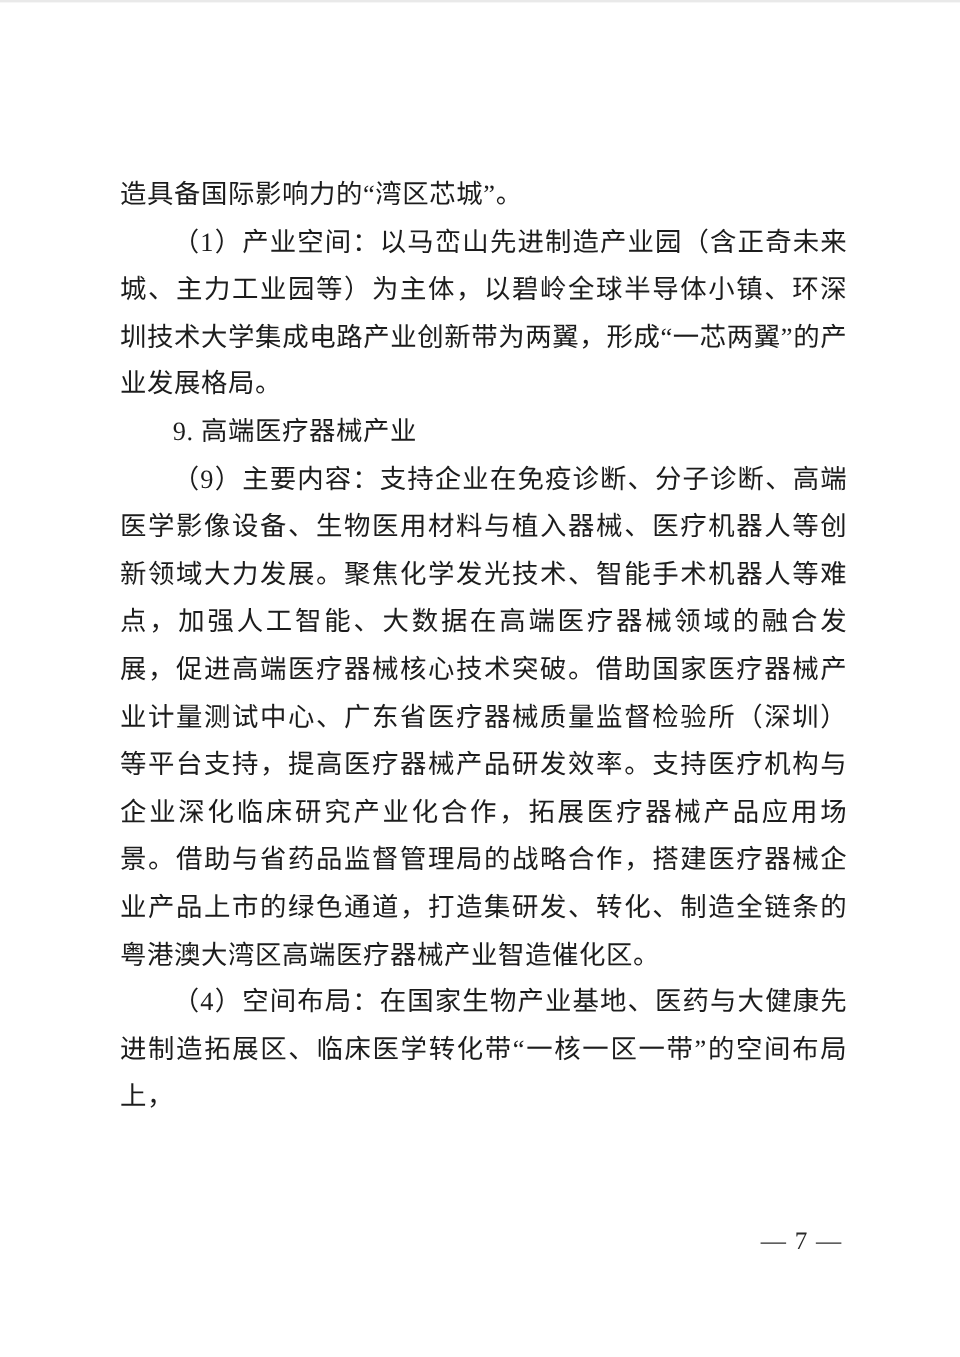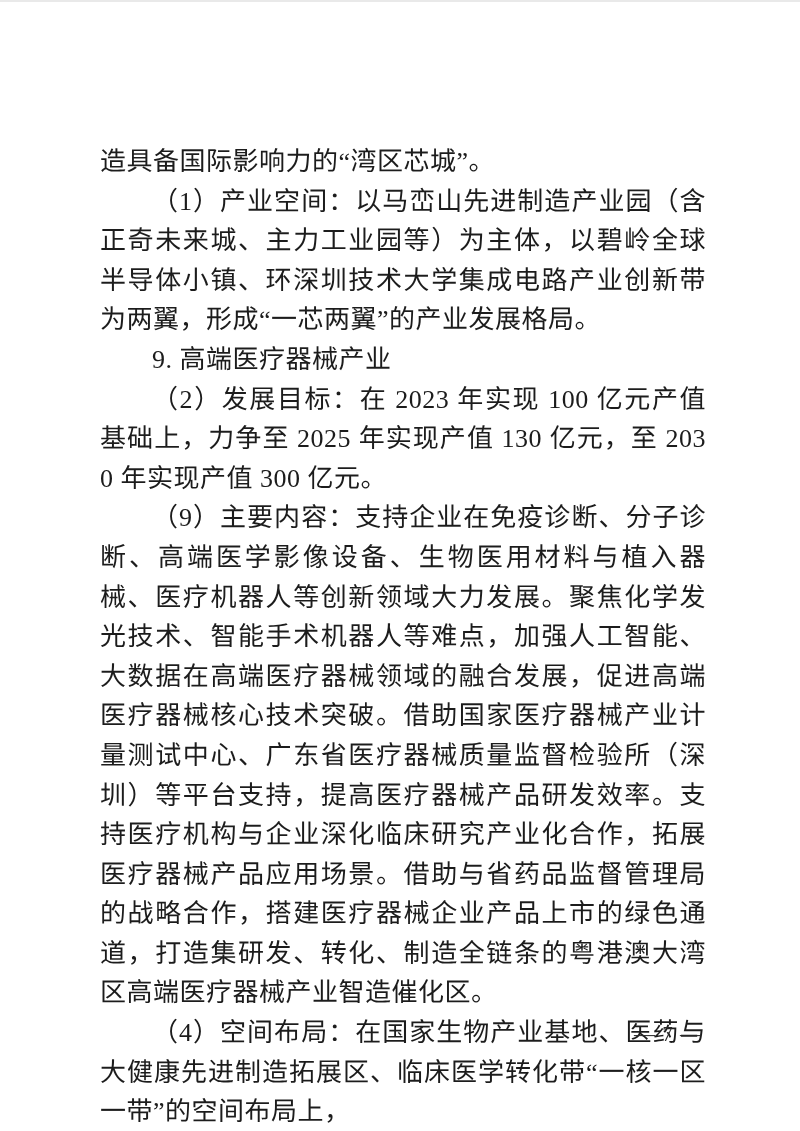--- a/index.html
+++ b/index.html
@@ -20,21 +20,21 @@
   }
   .content {
     position: absolute;
     top: 140px;
     left: 100px;
     width: 606px;
   }
   .content p {
     margin: 0;
     padding: 0;
-    font-size: 26px;
+    font-size: 22px;
     line-height: 39.6px;
     letter-spacing: 0.5px;
     text-align: justify;
     text-justify: inter-character;
     word-break: break-all;
     overflow-wrap: break-word;
   }
   .content p.indent {
     text-indent: 2em;
   }
@@ -50,19 +50,18 @@
   }
 </style>
 </head>
 <body>
 
 <div class="page">
   <div class="content">
     <p>造具备国际影响力的“湾区芯城”。</p>
     <p class="indent">（1）产业空间：以马峦山先进制造产业园（含正奇未来城、主力工业园等）为主体，以碧岭全球半导体小镇、环深圳技术大学集成电路产业创新带为两翼，形成“一芯两翼”的产业发展格局。</p>
     <p class="indent">9. 高端医疗器械产业</p>
-    <p class="indent">（2）发展目标：在 2023 年实现 100 亿元产值基础上，力争至 2025 年实现产值 130 亿元，至 2030 年实现产值 300 亿元。</p>
     <p class="indent">（9）主要内容：支持企业在免疫诊断、分子诊断、高端医学影像设备、生物医用材料与植入器械、医疗机器人等创新领域大力发展。聚焦化学发光技术、智能手术机器人等难点，加强人工智能、大数据在高端医疗器械领域的融合发展，促进高端医疗器械核心技术突破。借助国家医疗器械产业计量测试中心、广东省医疗器械质量监督检验所（深圳）等平台支持，提高医疗器械产品研发效率。支持医疗机构与企业深化临床研究产业化合作，拓展医疗器械产品应用场景。借助与省药品监督管理局的战略合作，搭建医疗器械企业产品上市的绿色通道，打造集研发、转化、制造全链条的粤港澳大湾区高端医疗器械产业智造催化区。</p>
     <p class="indent">（4）空间布局：在国家生物产业基地、医药与大健康先进制造拓展区、临床医学转化带“一核一区一带”的空间布局上，</p>
   </div>
 
   <div class="page-number">— 7 —</div>
 </div>
 
 </body></html>

